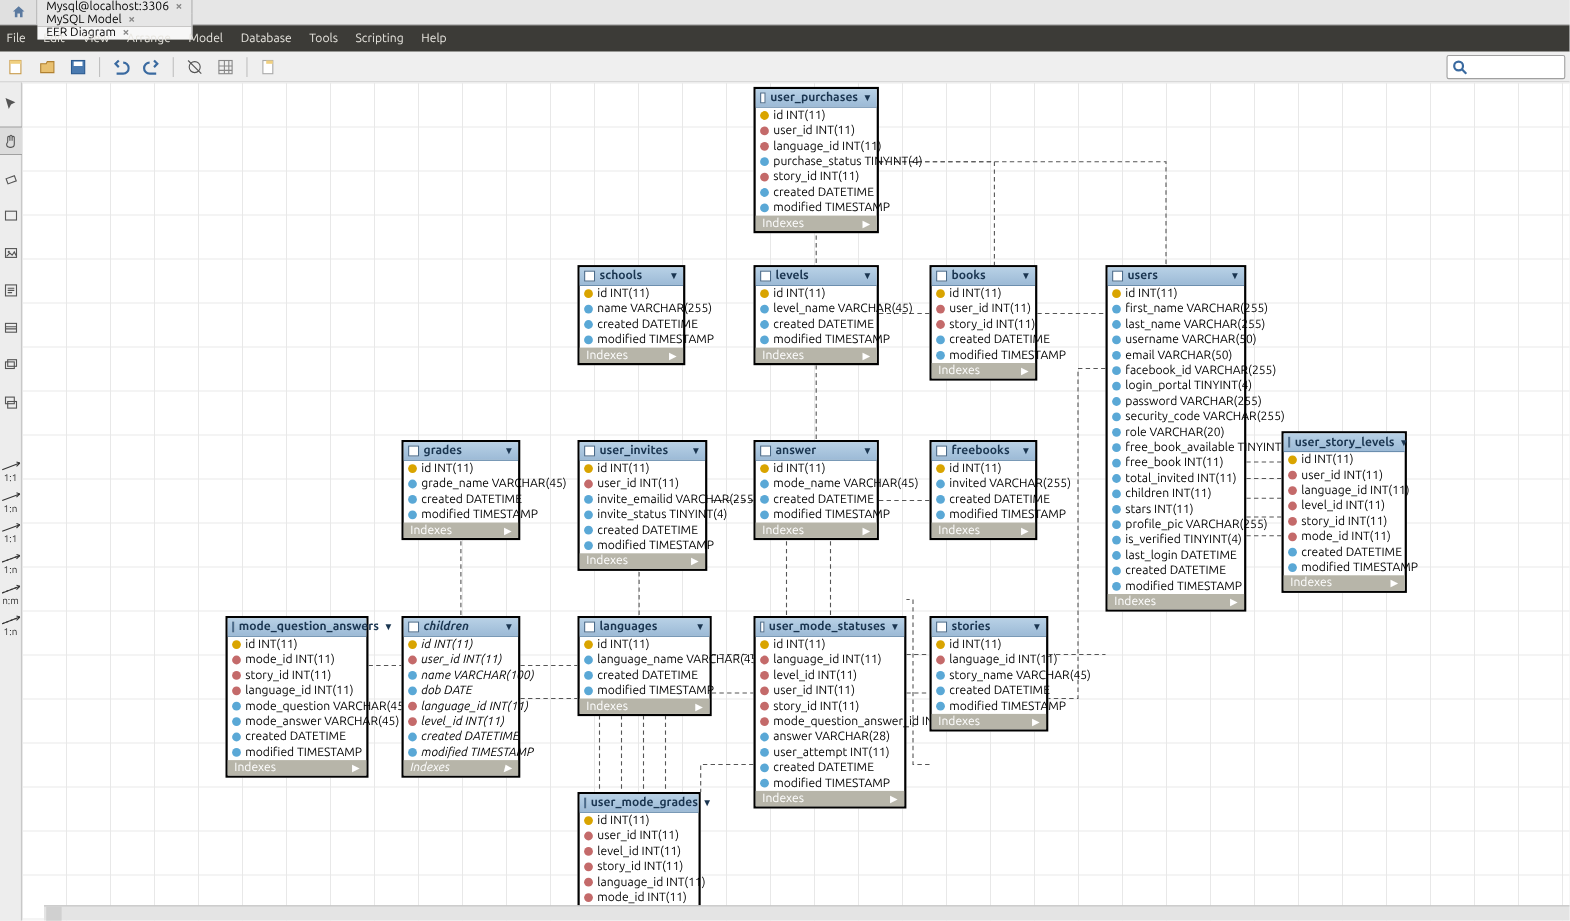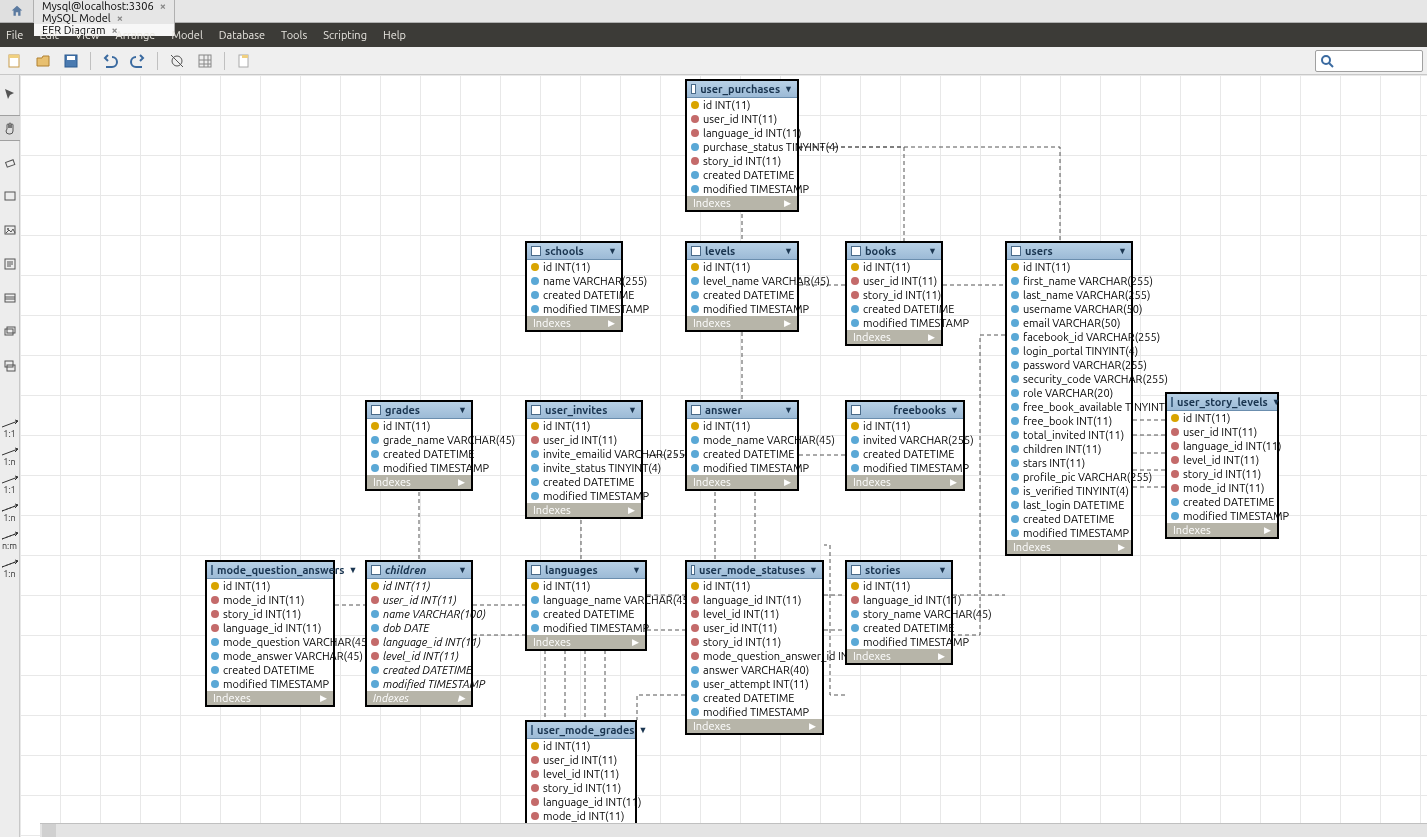--- a/index.html
+++ b/index.html
@@ -621,21 +621,21 @@
             <div class="col">
               <span class="dot nn"></span>
               <span>modified TIMESTAMP</span>
             </div>
           </div>
           <div class="ixrow">
             <span>Indexes</span>
             <span class="arrow">▶</span>
           </div>
         </div>
-        <div class="entity" style="left: 825px; top: 325px; width: 120px; text-align: right;">
+        <div class="entity" style="left: 825px; top: 325px; width: 98px;">
           <div class="hdr">
             <span class="ticon"></span>
             <span class="ttl">freebooks</span>
             <span class="tri">▼</span>
           </div>
           <div class="cols">
             <div class="col">
               <span class="dot key"></span>
               <span>id INT(11)</span>
             </div>
@@ -847,21 +847,21 @@
             <div class="col">
               <span class="dot fk"></span>
               <span>story_id INT(11)</span>
             </div>
             <div class="col">
               <span class="dot fk"></span>
               <span>mode_question_answer_id INT(11)</span>
             </div>
             <div class="col">
               <span class="dot nn"></span>
-              <span>answer VARCHAR(40)</span>
+              <span>answer VARCHAR(28)</span>
             </div>
             <div class="col">
               <span class="dot nn"></span>
               <span>user_attempt INT(11)</span>
             </div>
             <div class="col">
               <span class="dot nn"></span>
               <span>created DATETIME</span>
             </div>
             <div class="col">

